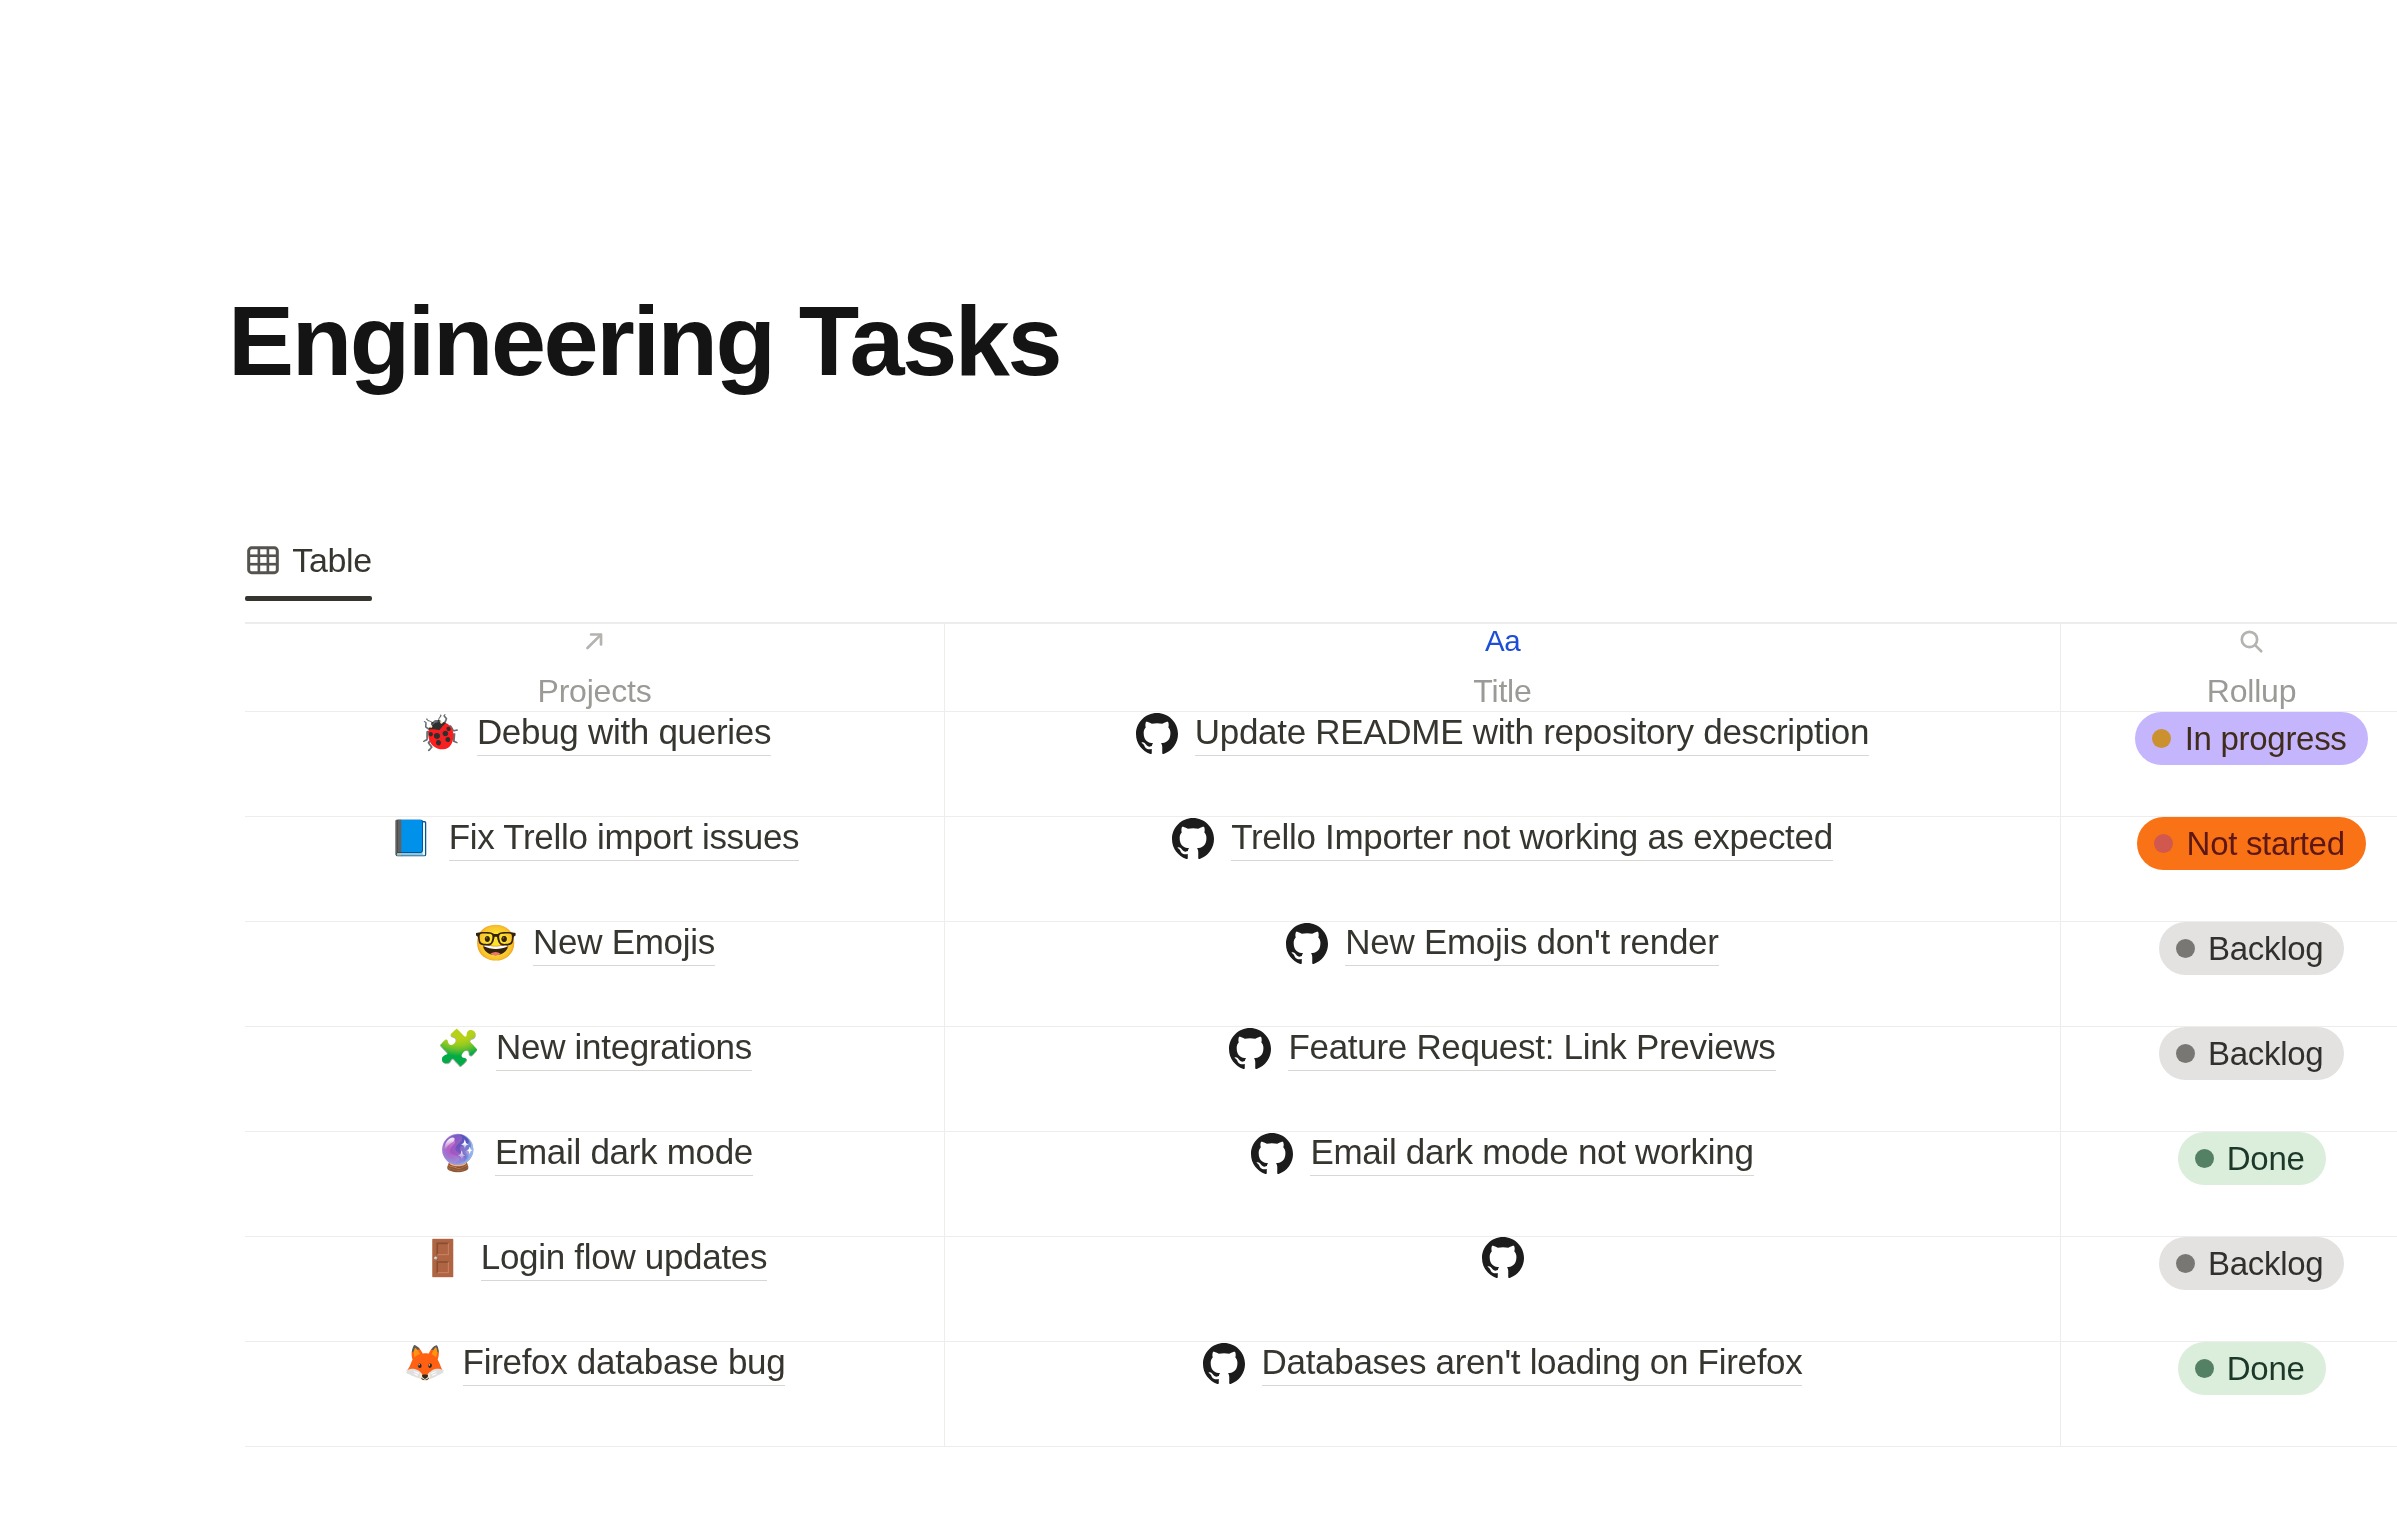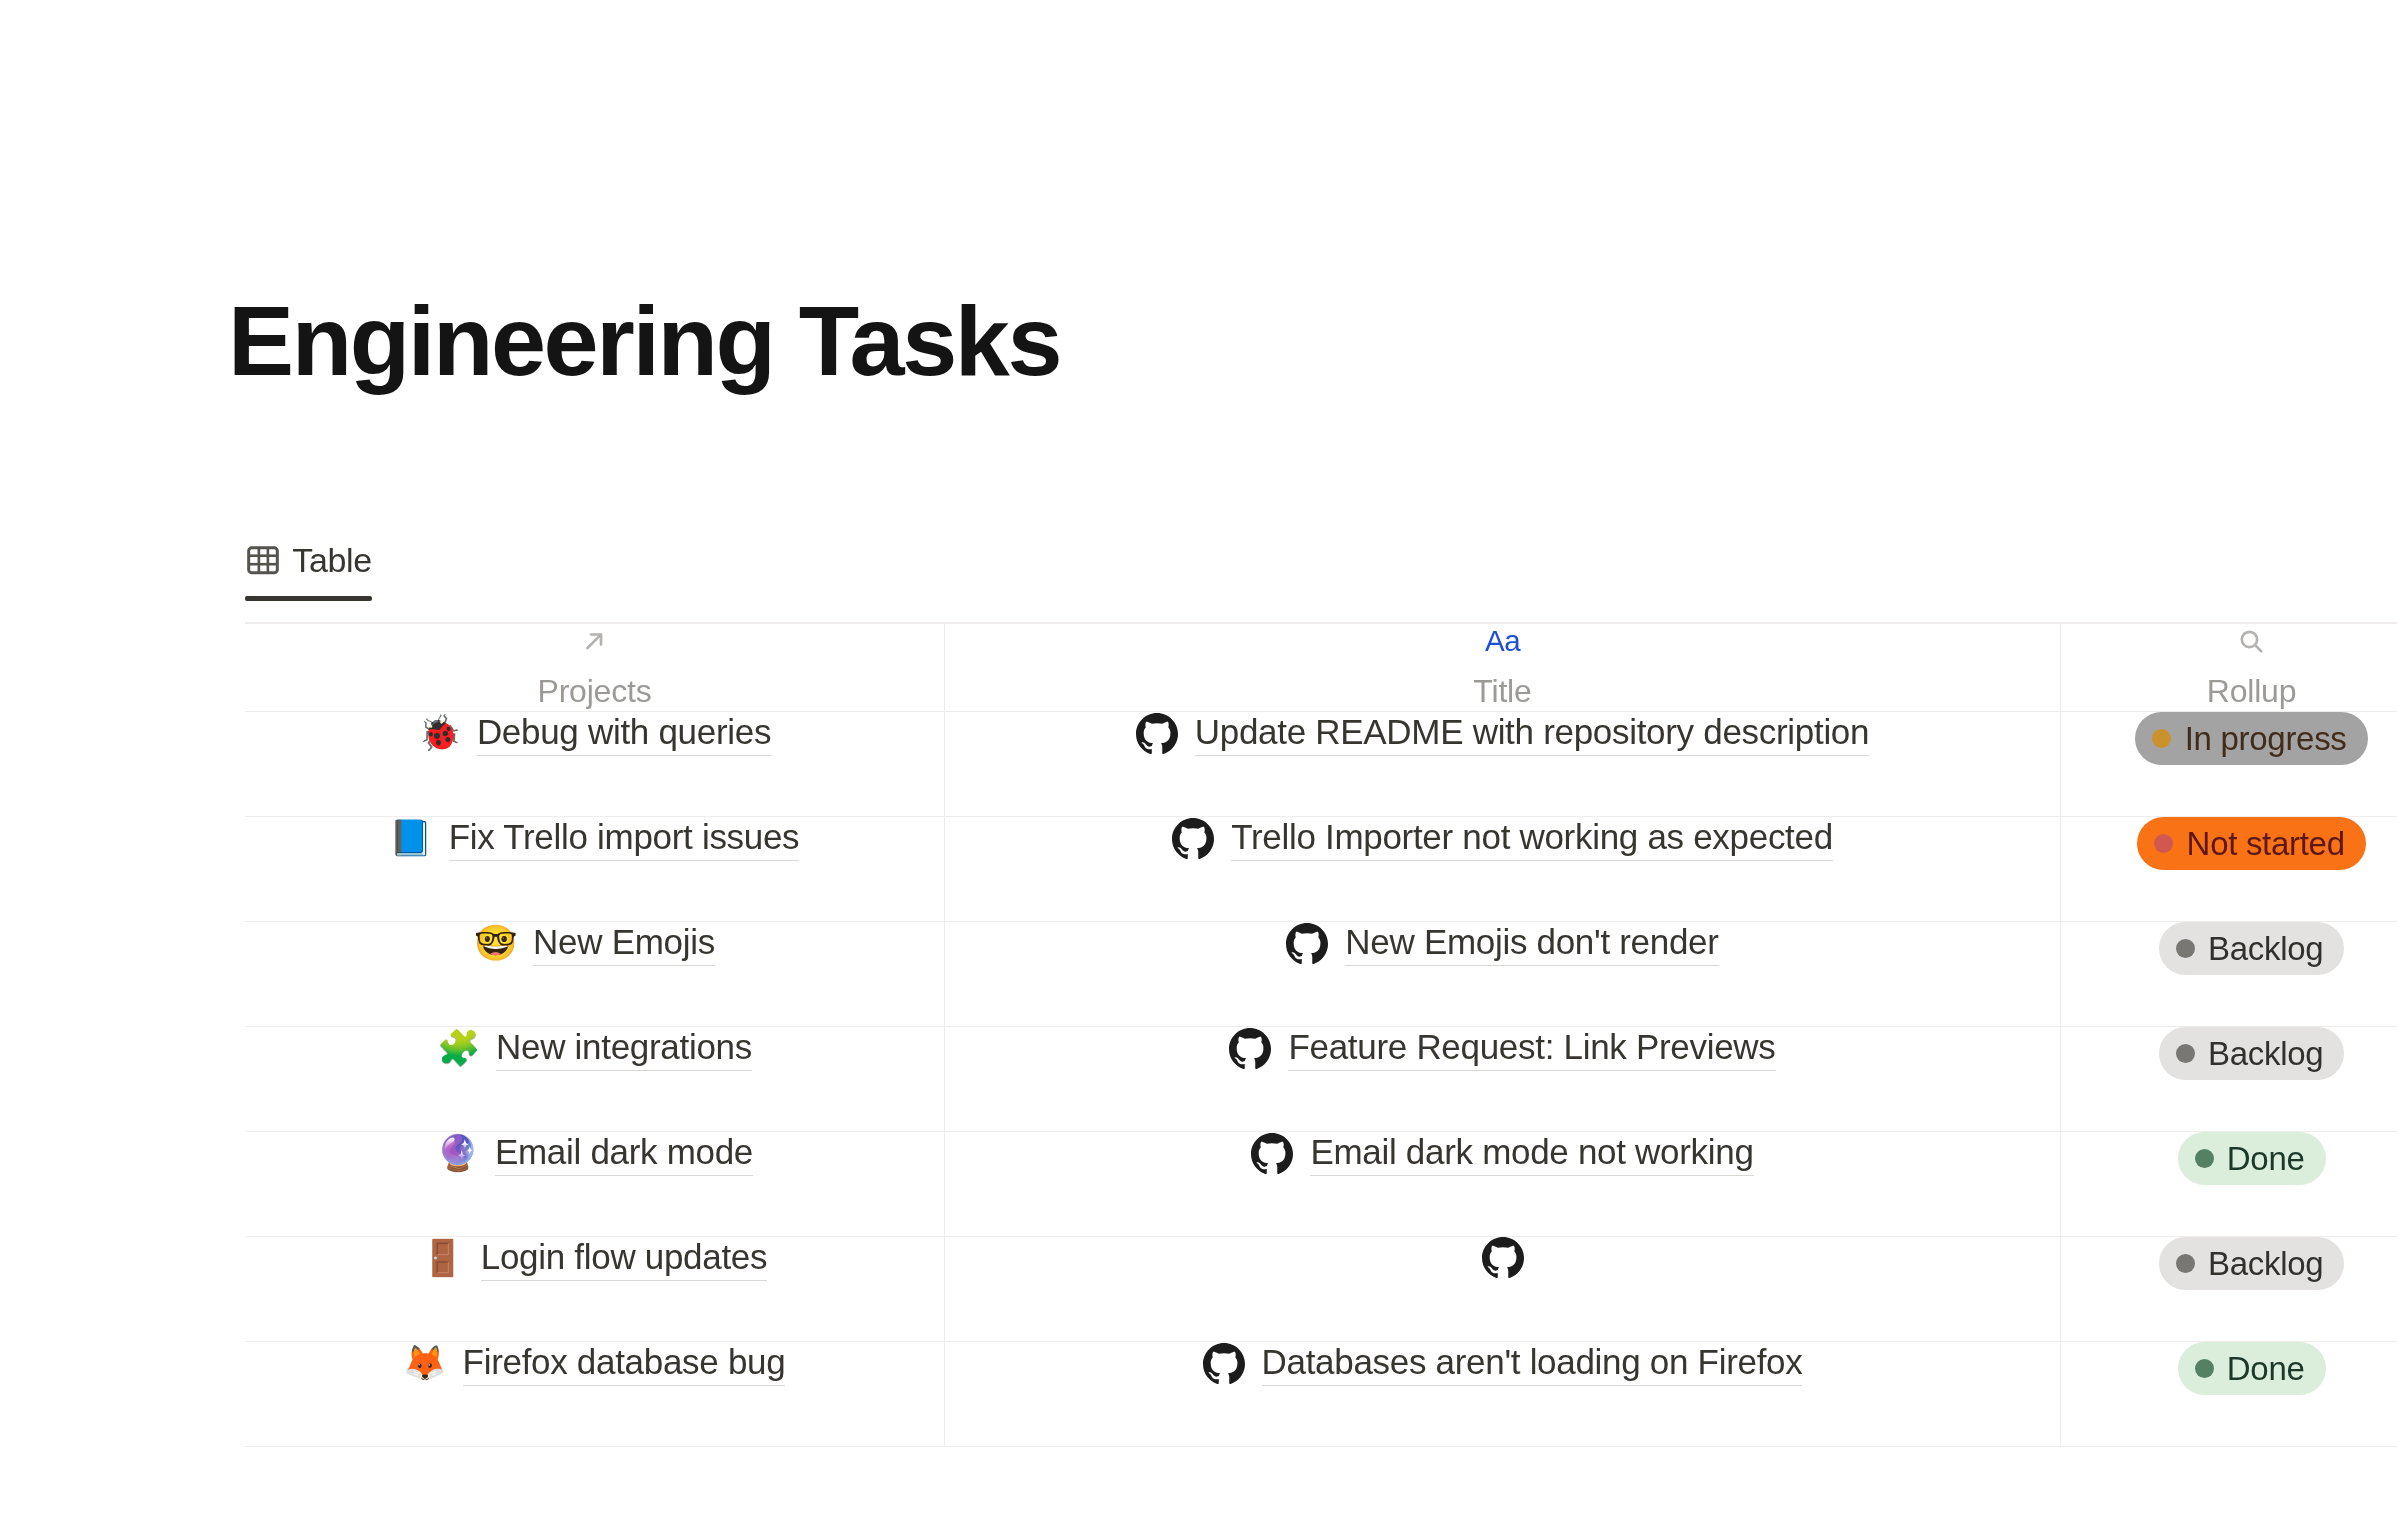--- a/index.html
+++ b/index.html
@@ -257,21 +257,21 @@
             <div class="cell-inner">
               <span style="display: flex; flex: 0 0 auto;">
                 <svg class="gh-icon" viewBox="0 0 16 16" aria-hidden="true">
                   <path fill="#1c1c1c" fill-rule="evenodd" d="M8 0C3.58 0 0 3.58 0 8c0 3.54 2.29 6.53 5.47 7.59.4.07.55-.17.55-.38 0-.19-.01-.82-.01-1.49-2.01.37-2.53-.49-2.69-.94-.09-.23-.48-.94-.82-1.13-.28-.15-.68-.52-.01-.53.63-.01 1.08.58 1.23.82.72 1.21 1.87.87 2.33.66.07-.52.28-.87.51-1.07-1.78-.2-3.64-.89-3.64-3.95 0-.87.31-1.59.82-2.15-.08-.2-.36-1.02.08-2.12 0 0 .67-.21 2.2.82.64-.18 1.32-.27 2-.27s1.36.09 2 .27c1.53-1.04 2.2-.82 2.2-.82.44 1.1.16 1.92.08 2.12.51.56.82 1.27.82 2.15 0 3.07-1.87 3.75-3.65 3.95.29.25.54.73.54 1.48 0 1.07-.01 1.93-.01 2.2 0 .21.15.46.55.38A8.012 8.012 0 0 0 16 8c0-4.42-3.58-8-8-8Z"></path>
                 </svg>
               </span>
               <span class="link-text">Update README with repository description</span>
             </div>
           </div>
           <div class="cell col-rollup">
-            <span class="pill" style="background: #a3a3a3; color: rgb(64, 44, 27);">
+            <span class="pill" style="background: #c4b5fd; color: rgb(64, 44, 27);">
               <span class="dot" style="background: rgb(203, 145, 47);"></span>
               <span>In progress</span>
             </span>
           </div>
         </div>
         <div class="row">
           <div class="cell col-projects">
             <div class="cell-inner">
               <span class="emoji">📘</span>
               <span class="link-text">Fix Trello import issues</span>

